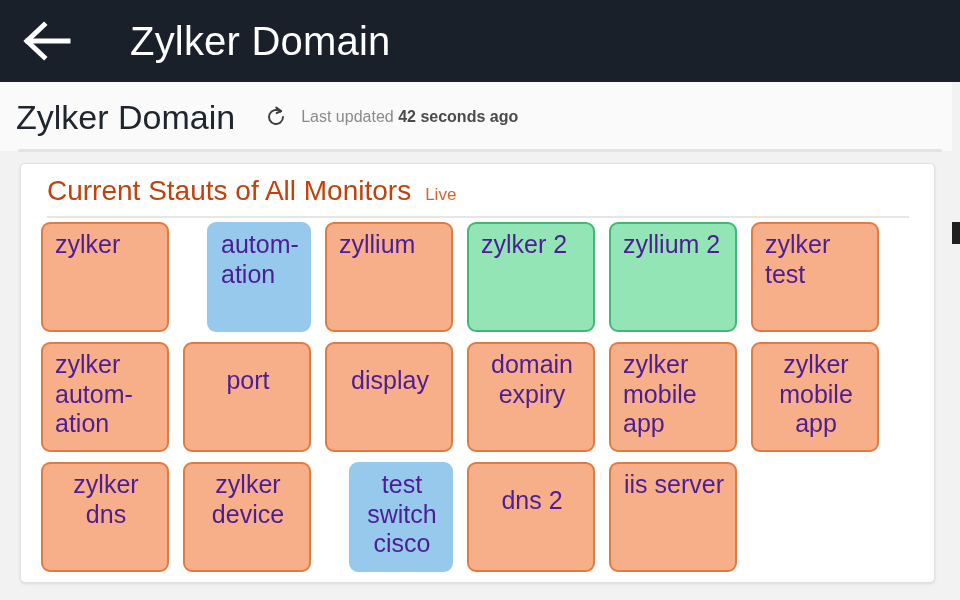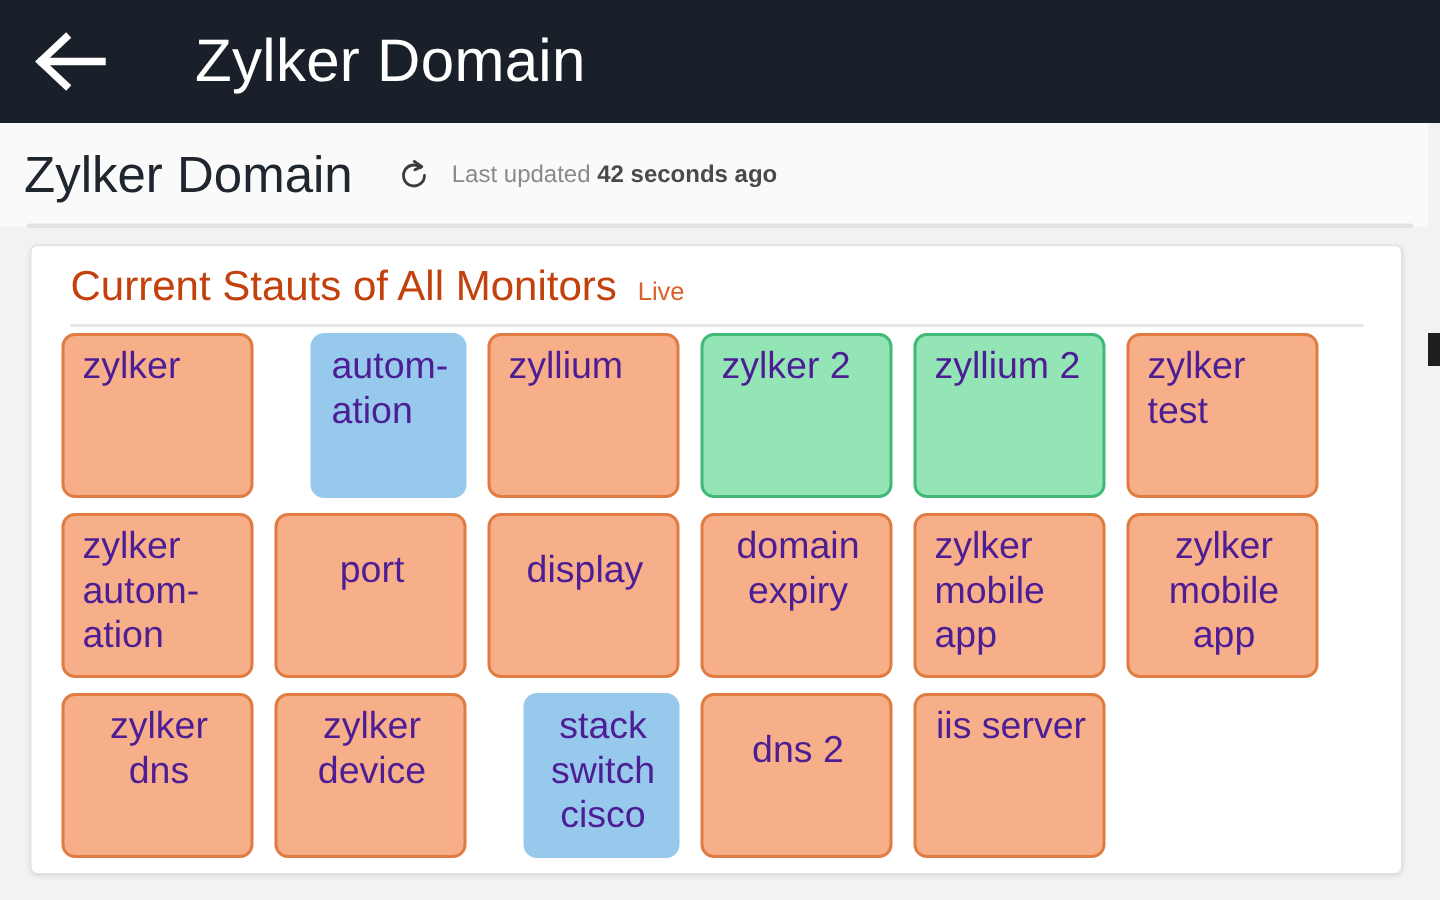--- a/index.html
+++ b/index.html
@@ -209,17 +209,17 @@
       <div class="monitor-tile status-up">zyllium 2</div>
       <div class="monitor-tile status-down">zylker test</div>
       <div class="monitor-tile status-down">zylker autom-<br>ation</div>
       <div class="monitor-tile status-down tile-align-center tile-pad-top">port</div>
       <div class="monitor-tile status-down tile-align-center tile-pad-top">display</div>
       <div class="monitor-tile status-down tile-align-center">domain expiry</div>
       <div class="monitor-tile status-down">zylker mobile app</div>
       <div class="monitor-tile status-down tile-align-center">zylker mobile app</div>
       <div class="monitor-tile status-down tile-align-center">zylker dns</div>
       <div class="monitor-tile status-down tile-align-center">zylker device</div>
-      <div class="monitor-tile status-trouble tile-align-center">stack switch cisco</div>
+      <div class="monitor-tile status-trouble tile-align-center">test switch cisco</div>
       <div class="monitor-tile status-down tile-align-center tile-pad-top">dns 2</div>
       <div class="monitor-tile status-down tile-align-center">iis server</div>
     </div>
 </div>
 
 </body></html>

